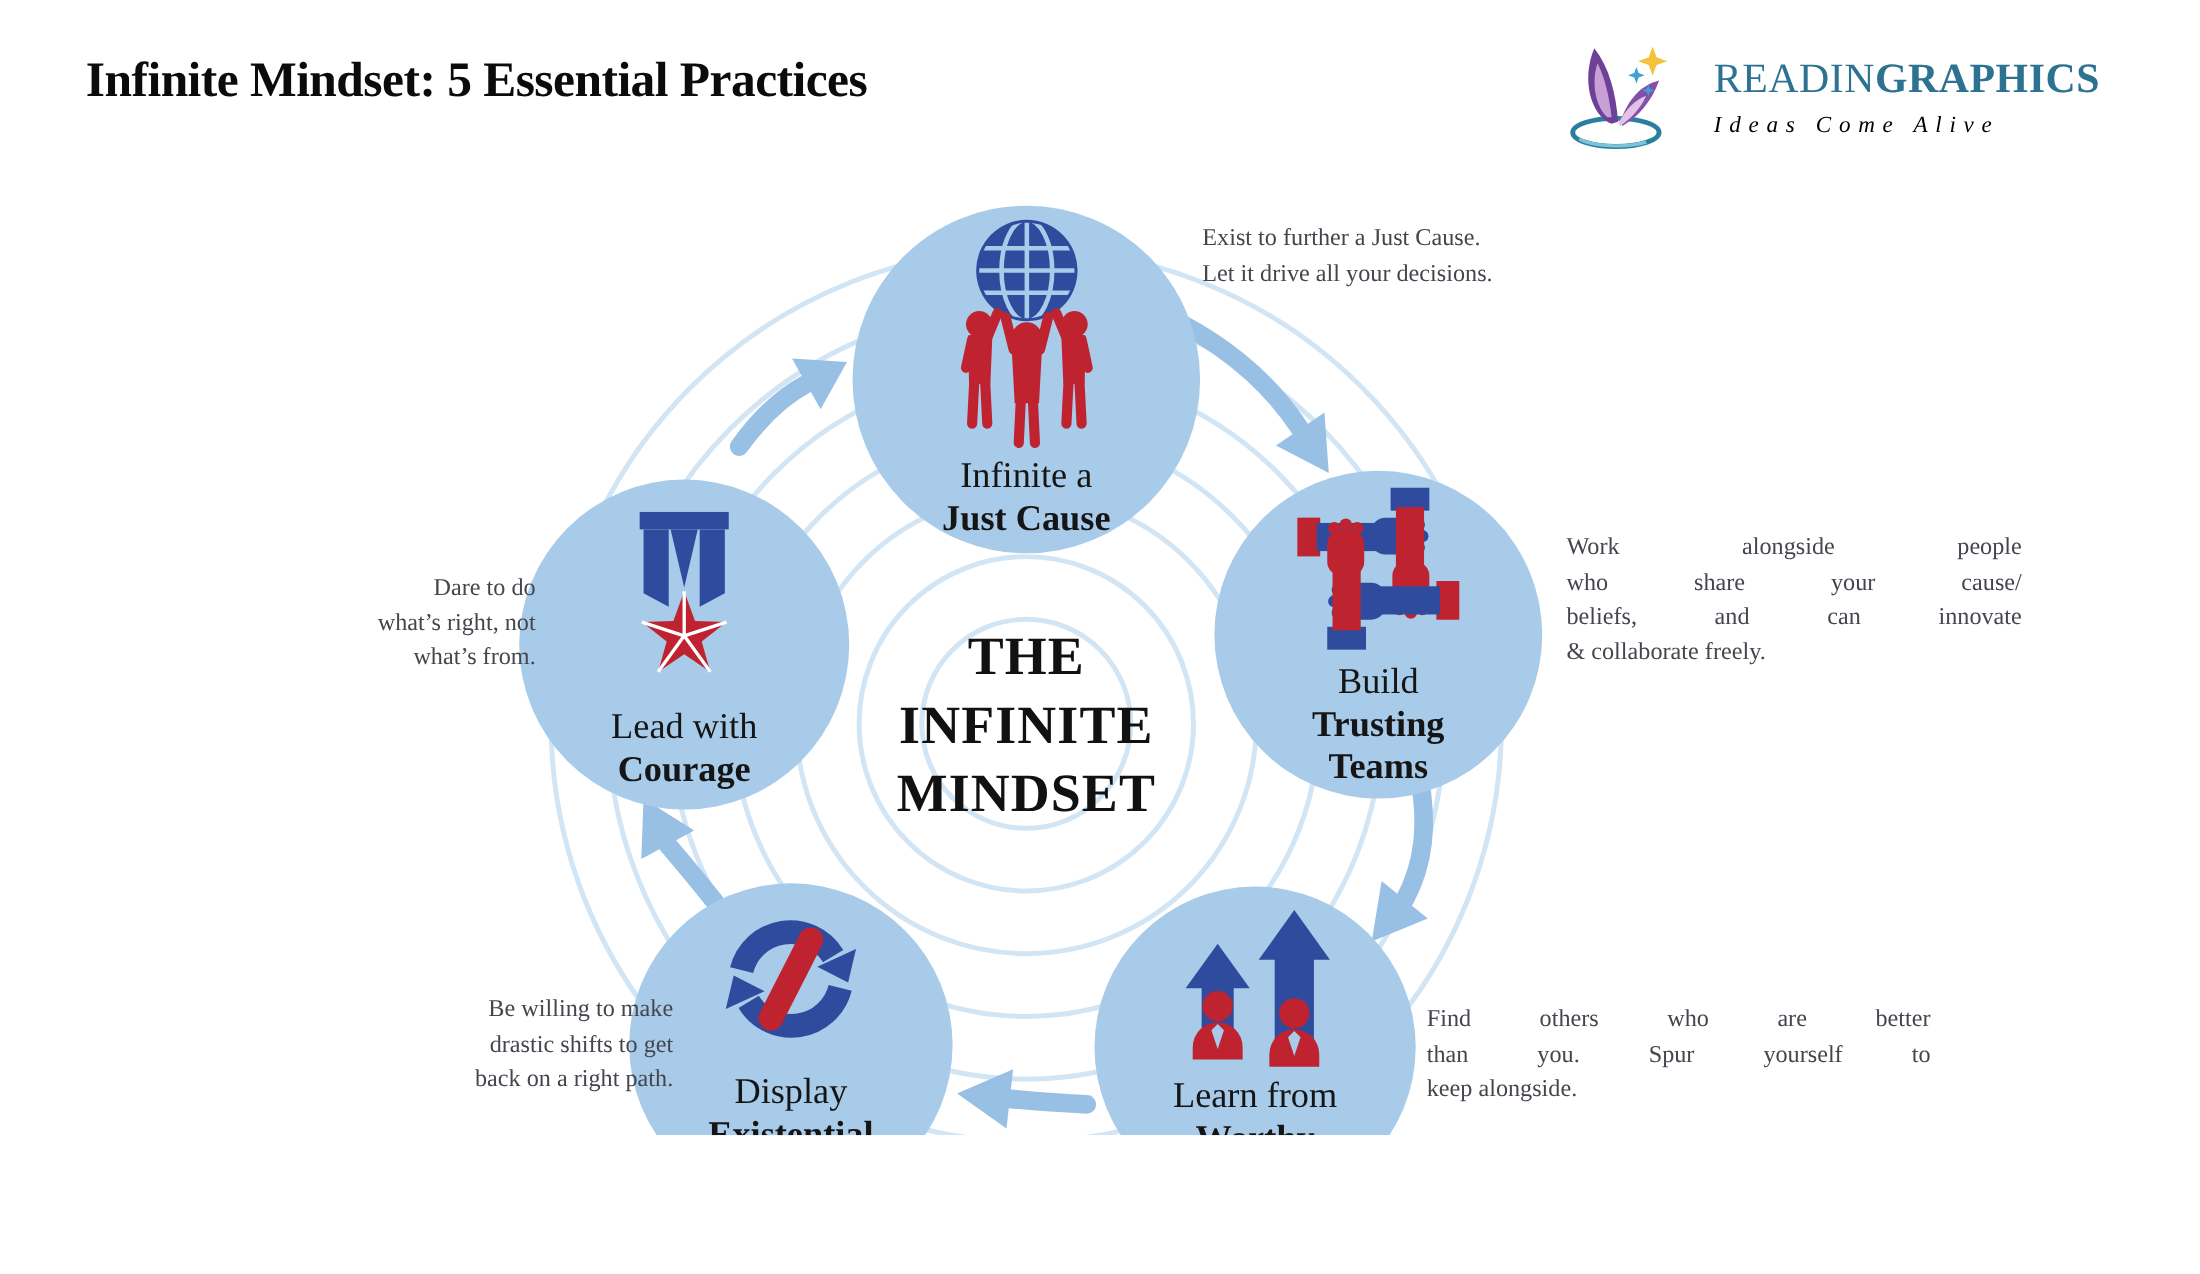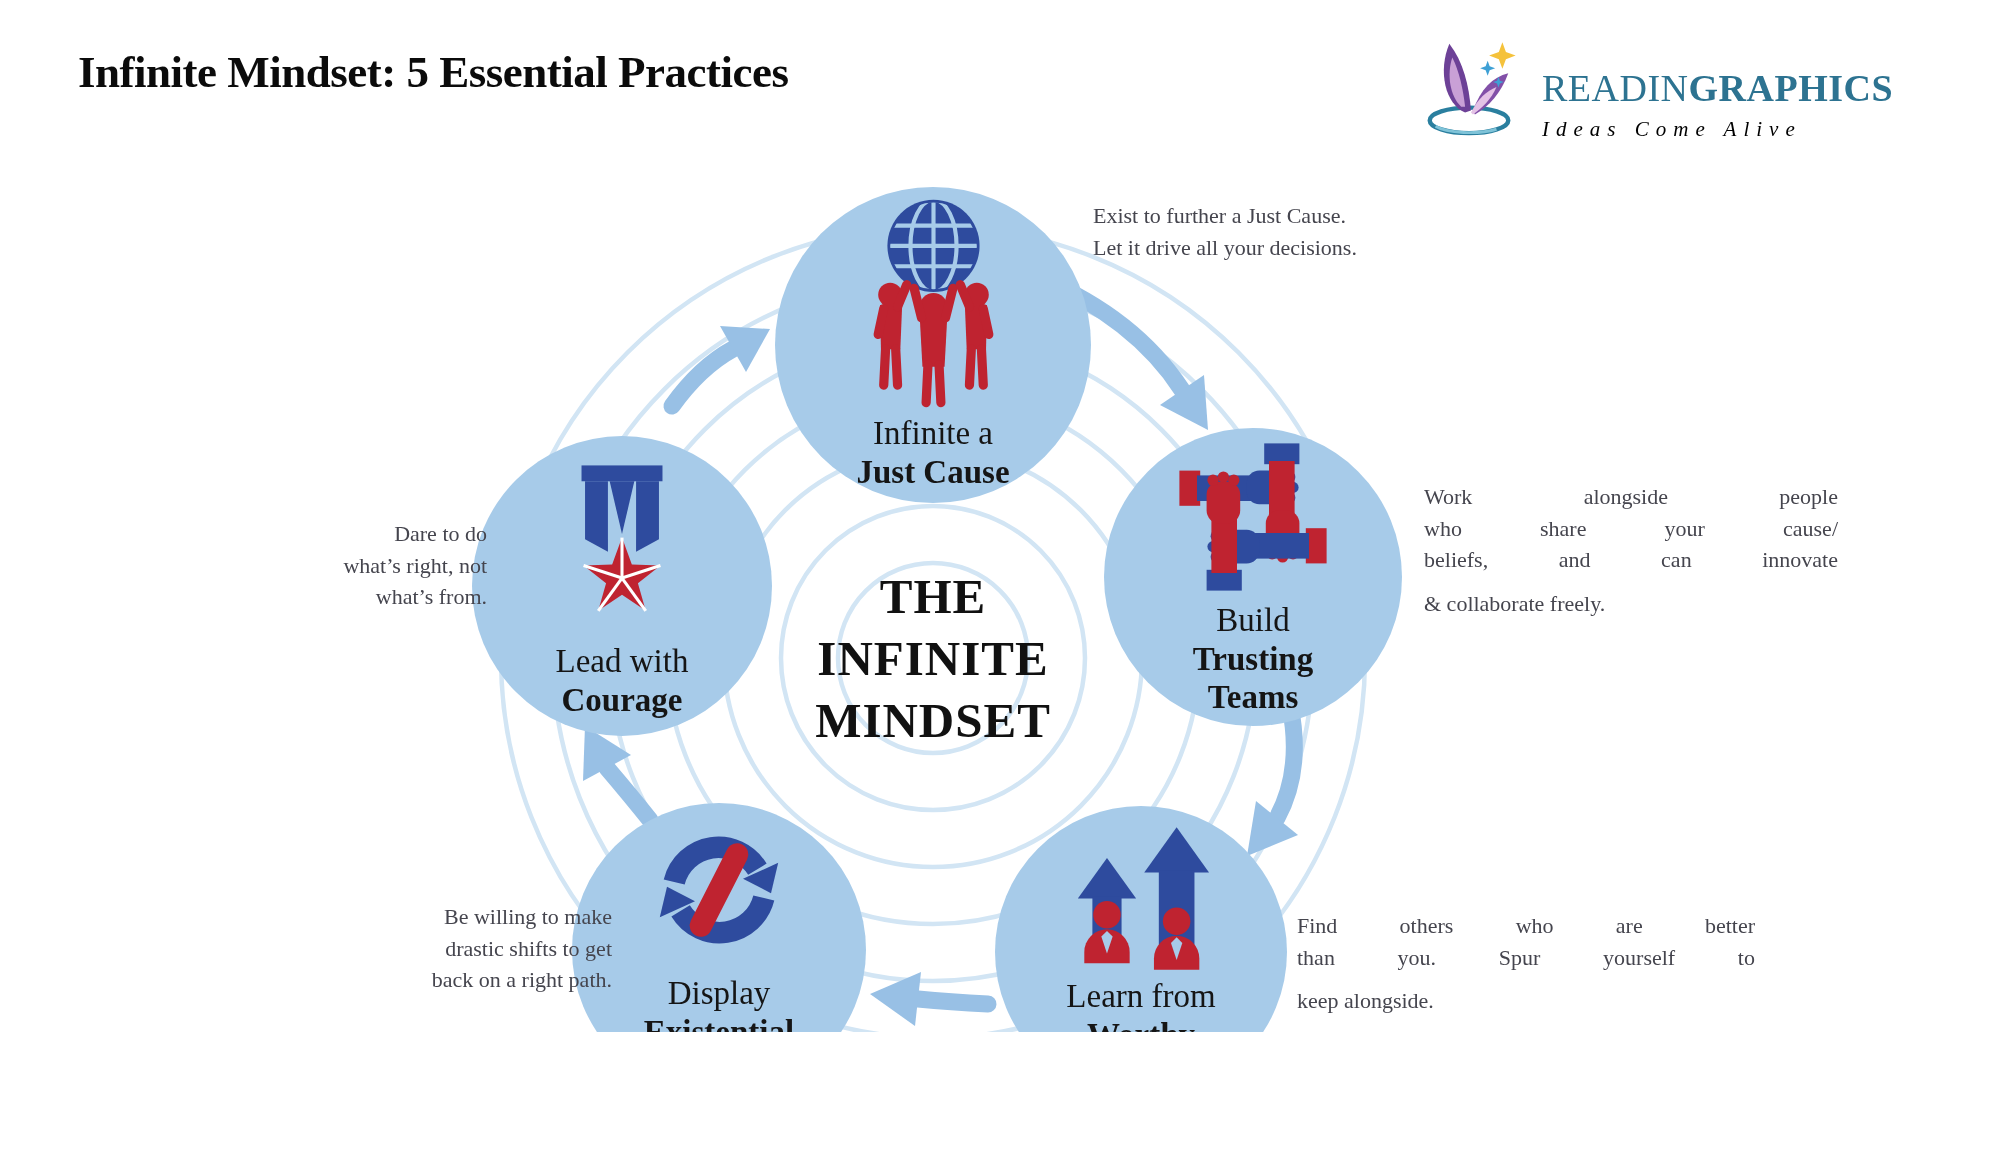--- a/index.html
+++ b/index.html
@@ -2,21 +2,21 @@
 <html style="--circle-fill: #a7cbe9; --arrow-fill: #98c0e5; --icon-red: #bf2330; --icon-blue: #2e4b9e;"><head>
 <meta charset="utf-8">
 <style>
   html,body{margin:0;padding:0;background:#fff;}
   .stage{position:relative;width:2000px;height:1032px;background:#fff;overflow:hidden;
          font-family:Liberation Serif, serif;padding-left:40px;}
   .abs{position:absolute;}
 
   
   .page-title{left:78px;top:46px;font-size:45px;font-weight:700;color:#0b0b0b;letter-spacing:-0.5px;}
-  .brand{left:1410px;top:34px;display:flex;align-items:flex-end;gap:14px;}
+  .brand{left:1410px;top:34px;display:flex;align-items:flex-start;gap:30px;}
   .brand-name{font-size:38px;font-weight:400;color:#2d7391;letter-spacing:0.5px;line-height:1.1;margin-top:18px;}
   .brand-name .bold{font-weight:700;}
   .brand-tagline{font-size:21px;font-style:italic;font-weight:400;color:#000000;letter-spacing:7px;margin-top:7px;}
 
   
   .layer{left:0;top:0;width:2000px;height:1158px;pointer-events:none;}
 
   
   .circle{border-radius:50%;background:var(--circle-fill,#a7cbe9);display:flex;flex-direction:column;
           align-items:center;justify-content:center;text-align:center;}
@@ -35,21 +35,21 @@
   .c-courage .label{width:230px;}
 
   
   .center-title{left:783px;top:566px;width:300px;text-align:center;font-size:49px;font-weight:700;
                 line-height:1.27;letter-spacing:1px;color:#111;}
 
   
   .note{font-size:22px;color:#45454e;line-height:1.44;}
   .note.right{text-align:right;}
   .note.justify .line{text-align:justify;text-align-last:justify;}
-  .note.justify .line:last-child{text-align:left;text-align-last:left;margin-top:12px;}
+  .note.justify .line:last-child{text-align:left;text-align-last:left;}
   .n-just-cause{left:1093px;top:200px;width:520px;}
   .n-trusting{left:1424px;top:481px;width:414px;}
   .n-rivals{left:1297px;top:910px;width:458px;}
   .n-flex{right:1428px;top:901px;width:400px;}
   .n-courage{right:1553px;top:518px;width:330px;}
 
   
   .ic-red{fill:var(--icon-red,#bf2330);}
   .ic-blue{fill:var(--icon-blue,#2e4b9e);}
   .ic-lb{fill:var(--circle-fill,#a7cbe9);}

